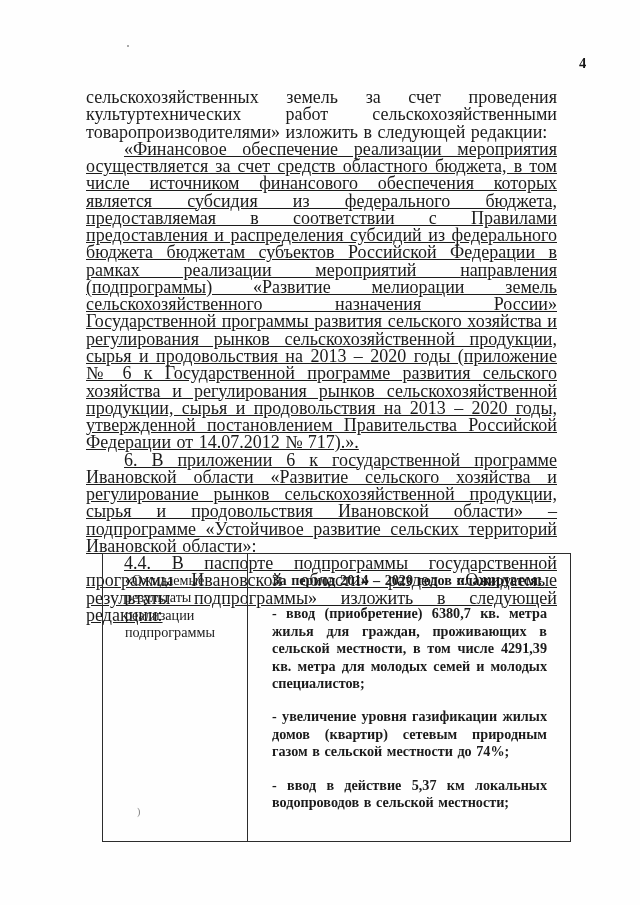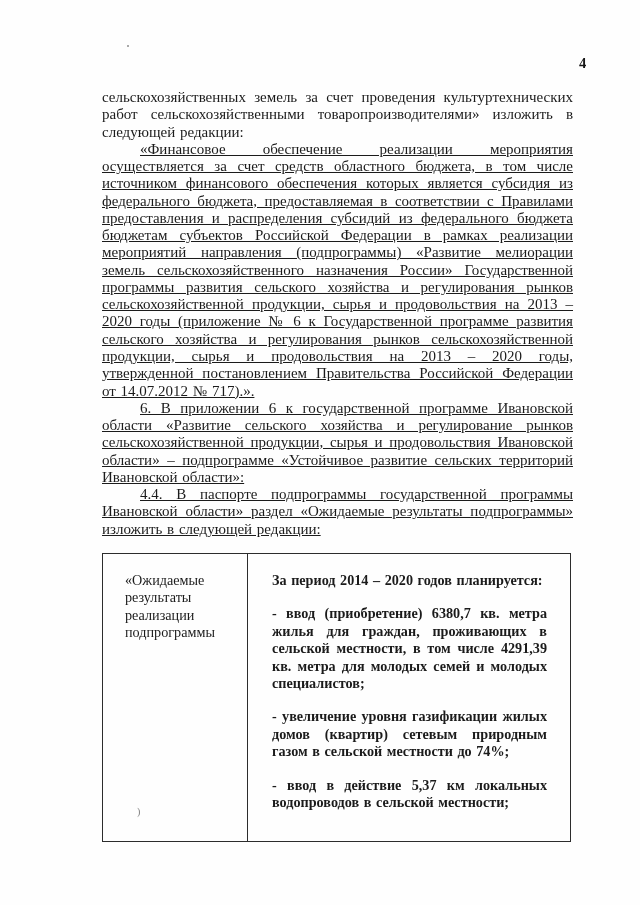--- a/index.html
+++ b/index.html
@@ -28,24 +28,24 @@
     position: absolute;
     left: 127px;
     top: 45px;
     width: 2px;
     height: 2px;
     background: #8d8d8d;
     border-radius: 50%;
   }
   .body-text {
     position: absolute;
-    left: 102px;
+    left: 86px;
     top: 89px;
     width: 471px;
-    font-size: 15px;
+    font-size: 18px;
     line-height: 17.27px;
     text-align: justify;
     word-spacing: 1px;
   }
   .body-text p {
     margin: 0;
   }
   .indent {
     text-indent: 38px;
     text-decoration: underline;

